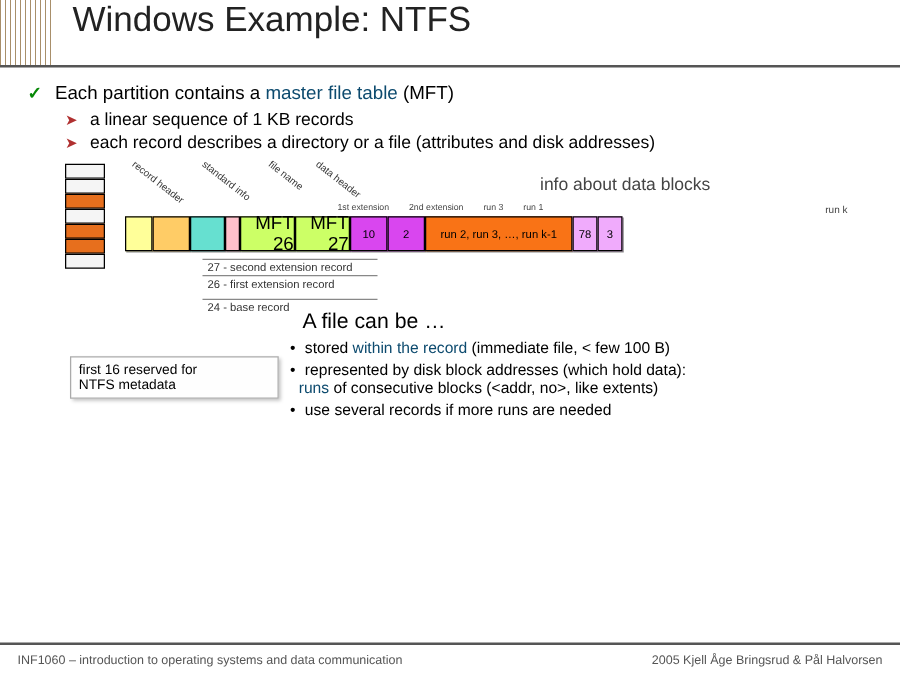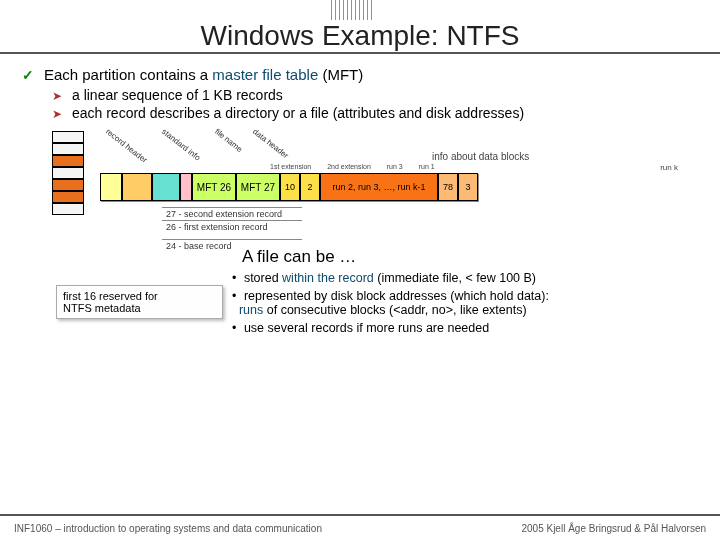--- a/index.html
+++ b/index.html
@@ -11,22 +11,21 @@
     font-family: Verdana, Arial, sans-serif;
     font-size: 12px;
     color: #000;
     position: relative;
     overflow: hidden;
   }
   .title-bar {
     position: relative;
     height: 52px;
     display: flex;
-    align-items: center;
-    flex-direction: column;
+    align-items: flex-start;
   }
   .title-accent {
     width: 44px;
     height: 100%;
     background: repeating-linear-gradient(
       90deg,
       #a88f6a 0 1px, transparent 1px 4px
     );
     margin-right: 14px;
   }
@@ -70,40 +69,40 @@
     color: #333;
   }
   .rot-labels span {
     display: inline-block;
     transform: rotate(38deg);
     transform-origin: left bottom;
     margin-right: 4px;
   }
   .info-label {
     position: absolute;
-    left: 420px; top: 24px;
-    font-size: 10px;
+    left: 420px; top: 12px;
+    font-size: 14px;
     color: #444;
   }
   .record-bar {
     position: absolute;
     left: 88px; top: 46px;
     display: flex;
     height: 28px;
     font-size: 9px;
   }
   .rb { border:1px solid #000; display:flex; align-items:center; justify-content:center; box-shadow: 1px 1px 0 #888;}
   .rb-hdr1 { width: 22px; background:#ffff99; }
   .rb-hdr2 { width: 30px; background:#ffcc66; }
   .rb-hdr3 { width: 28px; background:#66e0d0; }
   .rb-dh   { width: 12px; background:#ffc0cb; }
-  .rb-mft  { width: 44px; background:#ccff66; font-size:10px;}
-  .rb-small{ width: 20px; background:#fde047; }
+  .rb-mft  { width: 44px; background:#ccff66; font-size:15px;text-align:right;}
+  .rb-small{ width: 30px; background:#d946ef; }
   .rb-runs { width: 118px; background:#f97316; font-size:9px;}
-  .rb-end  { width: 20px; background:#fdba74; }
+  .rb-end  { width: 20px; background:#f0abfc; }
   .run-labels {
     position:absolute; left:258px; top:36px; font-size:7px; color:#444;
   }
   .run-labels span { margin-right:14px; }
   .runk {
     position:absolute; right:30px; top:36px; font-size:8px; color:#444;
   }
   .notes {
     position:absolute; left:150px; top:80px; font-size:9px; color:#333;
   }

